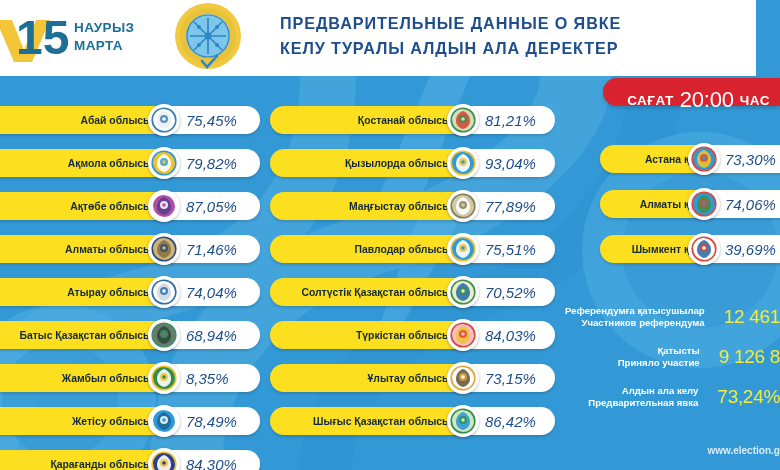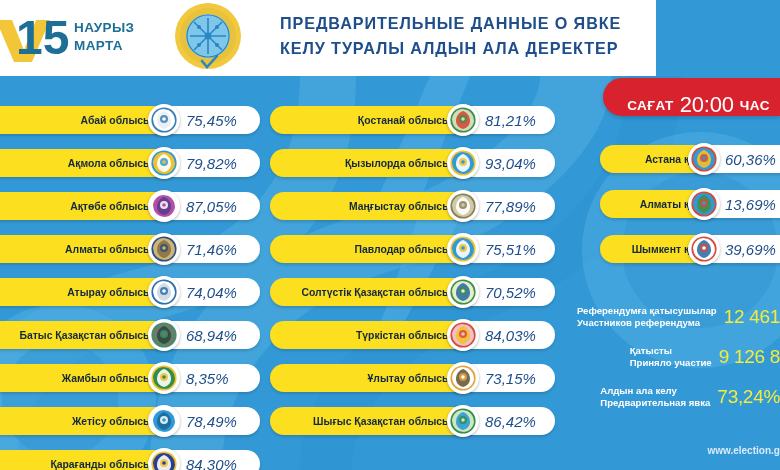--- a/index.html
+++ b/index.html
@@ -8,21 +8,21 @@
     font-family: "Liberation Sans", sans-serif;
     background: #ffffff;
   }
   #page {
     position: relative; width: 780px; height: 470px; overflow: hidden;
     background: #3399d6;
   }
 
   
   .header {
-    position: absolute; left: 0; top: 0; width: 656px; height: 76px;
+    position: absolute; left: 0; top: 0; width: 756px; height: 76px;
     background: #ffffff; z-index: 20;
   }
   .logo15 {
     position: absolute; left: -6px; top: 4px; width: 152px; height: 62px;
   }
   .logo15 svg { display: block; }
   .emblem {
     position: absolute; left: 168px; top: 0px; width: 80px; height: 74px;
   }
   .emblem svg { display:block; }
@@ -33,21 +33,21 @@
     font-size: 16.2px; font-weight: bold; color: #1f4e8c;
     letter-spacing: 0.9px; line-height: 25px; white-space: nowrap;
   }
 
   
   .bg-deco { position: absolute; inset: 0; z-index: 0; }
   .bg-deco svg { display: block; }
 
   
   .time-banner {
-    position: absolute; right: 0px; top: 78px; height: 38px;
+    position: absolute; right: 0px; top: 78px; height: 28px;
     background: #d8232f; color: #ffffff;
     border-top-left-radius: 19px; border-bottom-left-radius: 19px;
     padding: 16px 10px 0 24px;
     display: flex; align-items: center; gap: 6px; z-index: 15;
     box-shadow: 0 2px 4px rgba(0,0,0,.18);
   }
   .tb-small { font-size: 13.5px; font-weight: bold; letter-spacing: .5px; }
   .tb-big   { font-size: 22px; font-weight: normal; letter-spacing: -.2px; }
 
   
@@ -100,21 +100,21 @@
 
   .col-3 .pill { width: 195px; background: linear-gradient(90deg,#fcdf1e 0%,#fcdf1e 102px,#ffffff 102px,#ffffff 100%); }
   .col-3 .row-label { width: 100px; }
   .col-3 .row-badge { left: 88px; }
   .col-3 .row-value { left: 125px; }
   .col-3 .row { margin-bottom: 17px; }
 
   
   .stats { position: absolute; left: 556px; top: 305px; width: 224px; z-index: 12; }
   .stat { display: flex; align-items: center; justify-content: flex-end; margin-bottom: 16px; }
-  .stat-labels { color: #ffffff; margin-right: 7px; }
+  .stat-labels { text-align: right; color: #ffffff; margin-right: 19px; }
   .stat-l1 { font-size: 9.6px; font-weight: bold; line-height: 12px; white-space: nowrap; }
   .stat-l2 { font-size: 9.6px; font-weight: bold; line-height: 12px; white-space: nowrap; }
   .stat-val {
     font-size: 19px; font-weight: normal; color: #f2ec3c;
     white-space: nowrap; letter-spacing: -.3px;
   }
   .site {
     position: absolute; right: -6px; bottom: 14px; z-index: 12;
     color: #e6f2fb; font-size: 10px; font-weight: bold; white-space: nowrap;
     opacity: .92;
@@ -497,38 +497,38 @@
     <circle cx="16" cy="16" r="15.2" fill="#ffffff"></circle>
     <circle cx="16" cy="16" r="12.6" fill="#d8493a"></circle>
     <circle cx="16" cy="16" r="11" fill="#2f9ad6"></circle>
     <path d="M16 7 C 21 9, 23 13, 23 17 C 23 21, 20 24, 16 25 C 12 24, 9 21, 9 17 C 9 13, 11 9, 16 7 Z" fill="#f2c12e" opacity="0.9"></path>
     <circle cx="16" cy="15" r="4" fill="#d8493a" opacity="0.85"></circle>
     <circle cx="16" cy="15" r="1.8" fill="#2f9ad6"></circle>
     <path d="M16 4.6 A11.4 11.4 0 0 1 27.4 16" fill="none" stroke="#d8493a" stroke-width="1.4" opacity="0.7"></path>
     <path d="M16 27.4 A11.4 11.4 0 0 1 4.6 16" fill="none" stroke="#d8493a" stroke-width="1.4" opacity="0.7"></path>
   </svg>
         </div>
-       <div class="row-value">60,36%</div>
+       <div class="row-value">73,30%</div>
       </div>
       <div class="row">
         <div class="pill"></div>
        <div class="row-label">Алматы қ.</div>
        <div class="row-badge">
           <svg width="32" height="32" viewBox="0 0 32 32">
     <circle cx="16" cy="16" r="15.2" fill="#ffffff"></circle>
     <circle cx="16" cy="16" r="12.6" fill="#d8493a"></circle>
     <circle cx="16" cy="16" r="11" fill="#2f9ad6"></circle>
     <path d="M16 7 C 21 9, 23 13, 23 17 C 23 21, 20 24, 16 25 C 12 24, 9 21, 9 17 C 9 13, 11 9, 16 7 Z" fill="#3f8f4a" opacity="0.9"></path>
     <circle cx="16" cy="15" r="4" fill="#d8493a" opacity="0.85"></circle>
     <circle cx="16" cy="15" r="1.8" fill="#2f9ad6"></circle>
     <path d="M16 4.6 A11.4 11.4 0 0 1 27.4 16" fill="none" stroke="#d8493a" stroke-width="1.4" opacity="0.7"></path>
     <path d="M16 27.4 A11.4 11.4 0 0 1 4.6 16" fill="none" stroke="#d8493a" stroke-width="1.4" opacity="0.7"></path>
   </svg>
         </div>
-       <div class="row-value">13,69%</div>
+       <div class="row-value">74,06%</div>
       </div>
       <div class="row">
         <div class="pill"></div>
        <div class="row-label">Шымкент қ.</div>
        <div class="row-badge">
           <svg width="32" height="32" viewBox="0 0 32 32">
     <circle cx="16" cy="16" r="15.2" fill="#ffffff"></circle>
     <circle cx="16" cy="16" r="12.6" fill="#d8493a"></circle>
     <circle cx="16" cy="16" r="11" fill="#ffffff"></circle>
     <path d="M16 7 C 21 9, 23 13, 23 17 C 23 21, 20 24, 16 25 C 12 24, 9 21, 9 17 C 9 13, 11 9, 16 7 Z" fill="#2f6fa8" opacity="0.9"></path>

